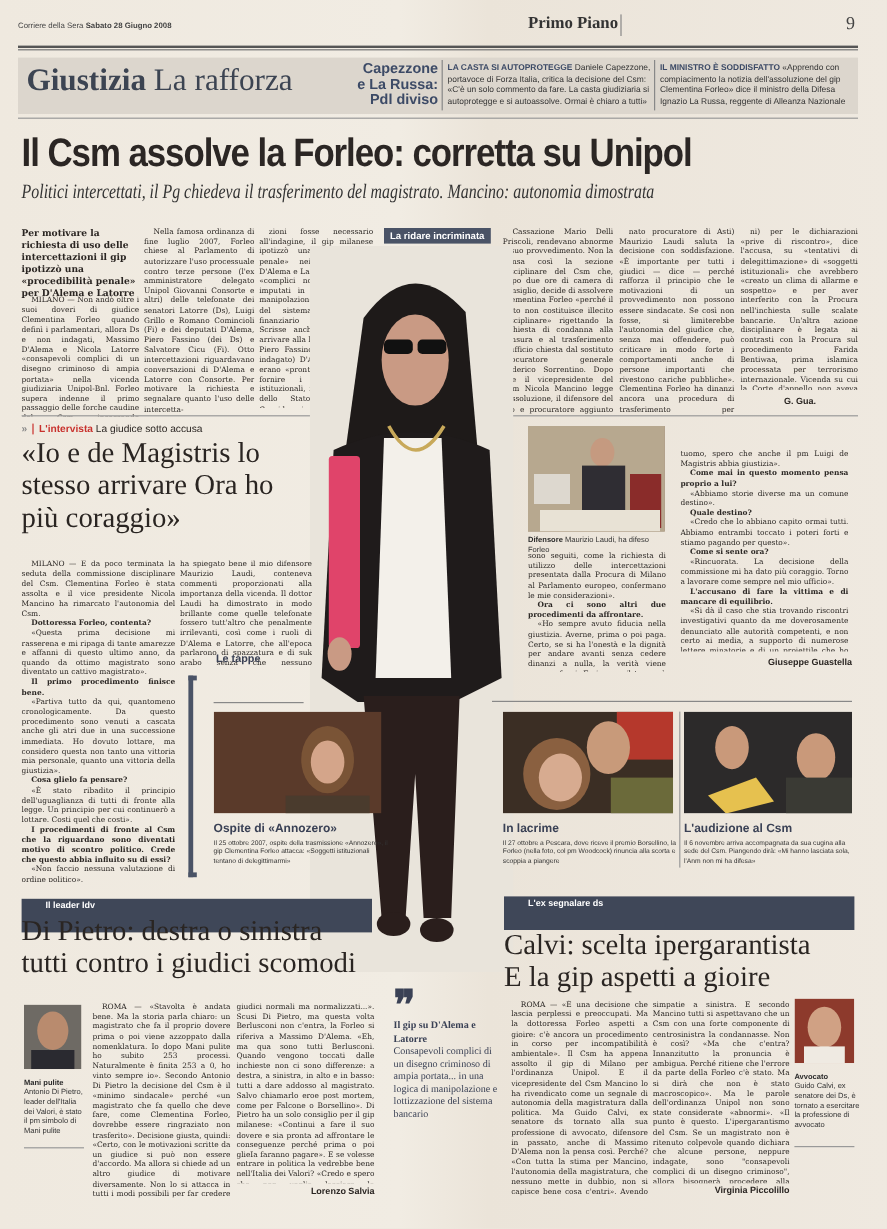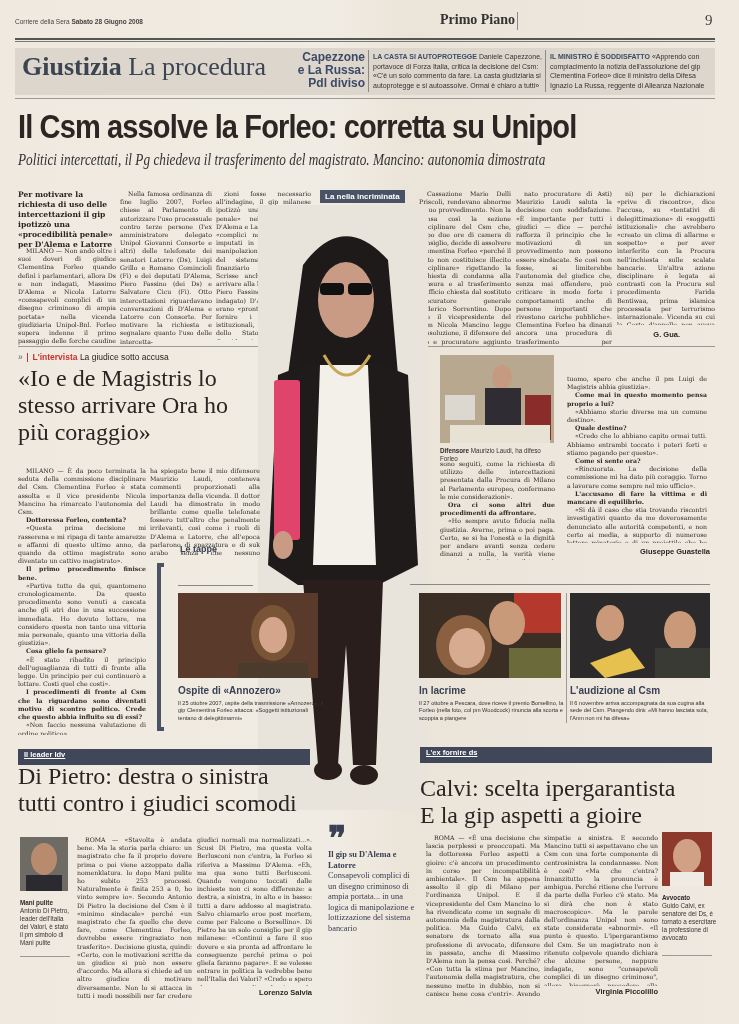--- a/index.html
+++ b/index.html
@@ -65,21 +65,21 @@
   .tappe-title { left: 180px; top: 544px; font-size: 9px; font-weight: bold; font-family: "Liberation Sans", sans-serif; color: #3a4155; }
   .tappe-rule { height: 1px; background: #888; }
   .tappe-cap-title { font-size: 10px; font-weight: bold; font-family: "Liberation Sans", sans-serif; color: #3a4155; }
   .tappe-cap { font-size: 5.6px; line-height: 7.4px; font-family: "Liberation Sans", sans-serif; color: #333; }
 
   .caption-sans { font-size: 6.3px; line-height: 8px; font-family: "Liberation Sans", sans-serif; color: #333; }
   .caption-sans b { font-weight: bold; color: #2a2a2a; }
   .byline { font-size: 7.5px; font-weight: bold; font-family: "Liberation Sans", sans-serif; color: #2a2522; text-align: right; }
 
   
-  .label-bar { height: 16px; background: #3f4758; color: #fff; font-weight: bold; font-family: "Liberation Sans", sans-serif; font-size: 7.5px; padding: 1px 6px; text-decoration: underline; }
+  .label-bar { height: 28px; background: #3f4758; color: #fff; font-weight: bold; font-family: "Liberation Sans", sans-serif; font-size: 7.5px; padding: 1px 20px; }
   .bottom-head { font-size: 24px; line-height: 27px; font-family: "Liberation Serif", serif; color: #2a2522; white-space: nowrap; }
 
   .pull-quote-marks { left: 328px; top: 823px; font-size: 34px; font-weight: bold; color: #3a4155; font-family: "DejaVu Serif", serif; line-height: 30px; }
   .pull-quote-title { left: 328px; top: 850px; width: 92px; font-size: 8.4px; line-height: 10.5px; font-weight: bold; color: #3a4155; font-family: "Liberation Serif", serif; }
   .pull-quote-body { left: 328px; top: 871px; width: 92px; font-size: 8.4px; line-height: 10.5px; color: #3a4155; font-family: "Liberation Serif", serif; }
 </style>
 </head>
 <body>
 
 <div class="page">
@@ -89,21 +89,21 @@
     <b>Sabato 28 Giugno 2008</b>
   </div>
   <div class="abs mast-section">Primo Piano</div>
   <div class="abs mast-sep"></div>
   <div class="abs mast-page">9</div>
   <div class="abs rule-double"></div>
 
   <div class="abs band"></div>
   <div class="abs band-title">
     <b>Giustizia</b>
-    <span>La procedura</span>
+    <span>La rafforza</span>
   </div>
   <div class="abs band-sub">
     <div>Capezzone</div>
     <div>e La Russa:</div>
     <div>Pdl diviso</div>
   </div>
   <div class="abs band-sep1"></div>
   <div class="abs band-q band-q1">
     <b>LA CASTA SI AUTOPROTEGGE</b>
     <span>Daniele Capezzone, portavoce di Forza Italia, critica la decisione del Csm: «C'è un solo commento da fare. La casta giudiziaria si autoprotegge e si autoassolve. Ormai è chiaro a tutti»</span>
@@ -161,21 +161,21 @@
       <rect x="16" y="175" width="26" height="160" rx="3" fill="#e0446a"></rect>
 
       <ellipse cx="25" cy="340" rx="10" ry="14" fill="#c99a84"></ellipse>
 
       <path d="M45 375 L125 375 L118 560 L95 560 L88 440 L80 560 L60 560 Z" fill="#2a1e1c"></path>
 
       <ellipse cx="70" cy="565" rx="14" ry="10" fill="#2a1e1c"></ellipse>
       <ellipse cx="106" cy="570" rx="14" ry="10" fill="#2a1e1c"></ellipse>
     </svg>
   </div>
-  <div class="abs label-dark" style="left:320px; top:190px;">La nella incriminata</div>
+  <div class="abs label-dark" style="left:320px; top:190px;">La ridare incriminata</div>
 
   <div class="abs kicker">
     <span class="chev">»</span>
     <span class="bar"></span>
     <span class="red">L'intervista</span>
     <span>La giudice sotto accusa</span>
   </div>
   <div class="abs quote-head">«Io e de Magistris lo stesso arrivare Ora ho più coraggio»</div>
 
   <div class="abs col" style="left:18px; top:467px; width:128px; height:268px; overflow:hidden;">
@@ -290,21 +290,21 @@
   </div>
   <div class="abs col" style="left:197px; top:836px; width:115px; height:150px; overflow:hidden;">
     <p style="text-indent:0">giudici normali ma normalizzati...». Scusi Di Pietro, ma questa volta Berlusconi non c'entra, la Forleo si riferiva a Massimo D'Alema. «Eh, ma qua sono tutti Berlusconi. Quando vengono toccati dalle inchieste non ci sono differenze: a destra, a sinistra, in alto e in basso: tutti a dare addosso al magistrato. Salvo chiamarlo eroe post mortem, come per Falcone o Borsellino». Di Pietro ha un solo consiglio per il gip milanese: «Continui a fare il suo dovere e sia pronta ad affrontare le conseguenze perché prima o poi glieIa faranno pagare». E se volesse entrare in politica la vedrebbe bene nell'Italia dei Valori? «Credo e spero che non voglia lasciare la magistratura. Resista».</p>
   </div>
   <div class="abs byline" style="left:197px; top:988px; width:115px;">Lorenzo Salvia</div>
 
   <div class="abs pull-quote-marks">❞</div>
   <div class="abs pull-quote-title">Il gip su D'Alema e Latorre</div>
   <div class="abs pull-quote-body">Consapevoli complici di un disegno criminoso di ampia portata... in una logica di manipolazione e lottizzazione del sistema bancario</div>
 
-  <div class="abs label-bar" style="left:420px; top:747px; width:292px;">L'ex fornire ds</div>
+  <div class="abs label-bar" style="left:420px; top:747px; width:292px;">L'ex segnalare ds</div>
   <div class="abs bottom-head" style="left:420px; top:763px;margin-top:12px;">
     <div>Calvi: scelta ipergarantista</div>
     <div>E la gip aspetti a gioire</div>
   </div>
   <div class="abs col" style="left:426px; top:834px; width:114px; height:162px; overflow:hidden;">
     <p>ROMA — «È una decisione che lascia perplessi e preoccupati. Ma la dottoressa Forleo aspetti a gioire: c'è ancora un procedimento in corso per incompatibilità ambientale». Il Csm ha appena assolto il gip di Milano per l'ordinanza Unipol. E il vicepresidente del Csm Mancino lo ha rivendicato come un segnale di autonomia della magistratura dalla politica. Ma Guido Calvi, ex senatore ds tornato alla sua professione di avvocato, difensore in passato, anche di Massimo D'Alema non la pensa così. Perché? «Con tutta la stima per Mancino, l'autonomia della magistratura, che nessuno mette in dubbio, non si capisce bene cosa c'entri». Avendo messo sotto accusa D'Alema e Latorre, la Forleo forse non si era attirata</p>
   </div>
   <div class="abs col" style="left:544px; top:834px; width:114px; height:152px; overflow:hidden;">
     <p style="text-indent:0">simpatie a sinistra. E secondo Mancino tutti si aspettavano che un Csm con una forte componente di centrosinistra la condannasse. Non è così? «Ma che c'entra? Innanzitutto la pronuncia è ambigua. Perché ritiene che l'errore da parte della Forleo c'è stato. Ma si dirà che non è stato macroscopico». Ma le parole dell'ordinanza Unipol non sono state considerate «abnormi». «Il punto è questo. L'ipergarantismo del Csm. Se un magistrato non è ritenuto colpevole quando dichiara che alcune persone, neppure indagate, sono "consapevoli complici di un disegno criminoso", allora bisognerà procedere alla legge sulla responsabilità dei giudici per ridare tutela e garanzie al cittadino».</p>
   </div>

